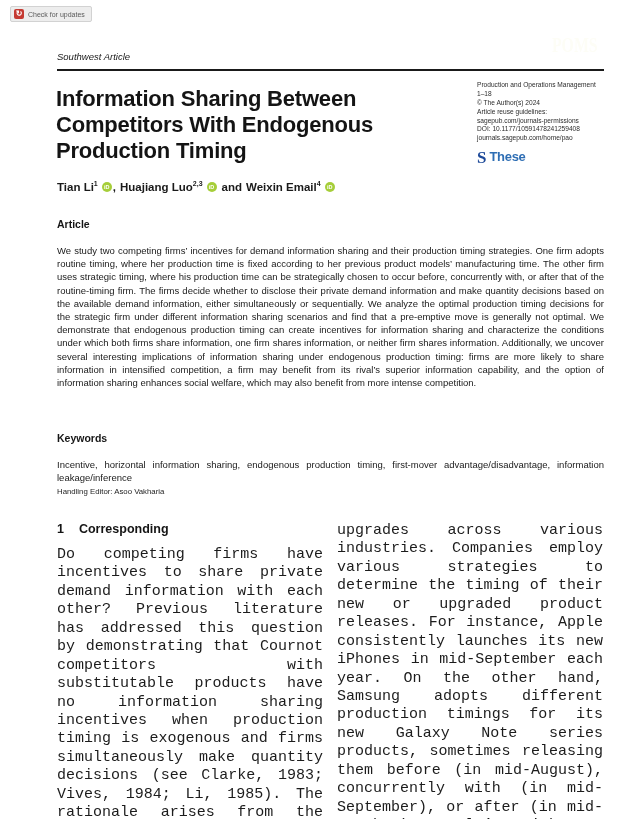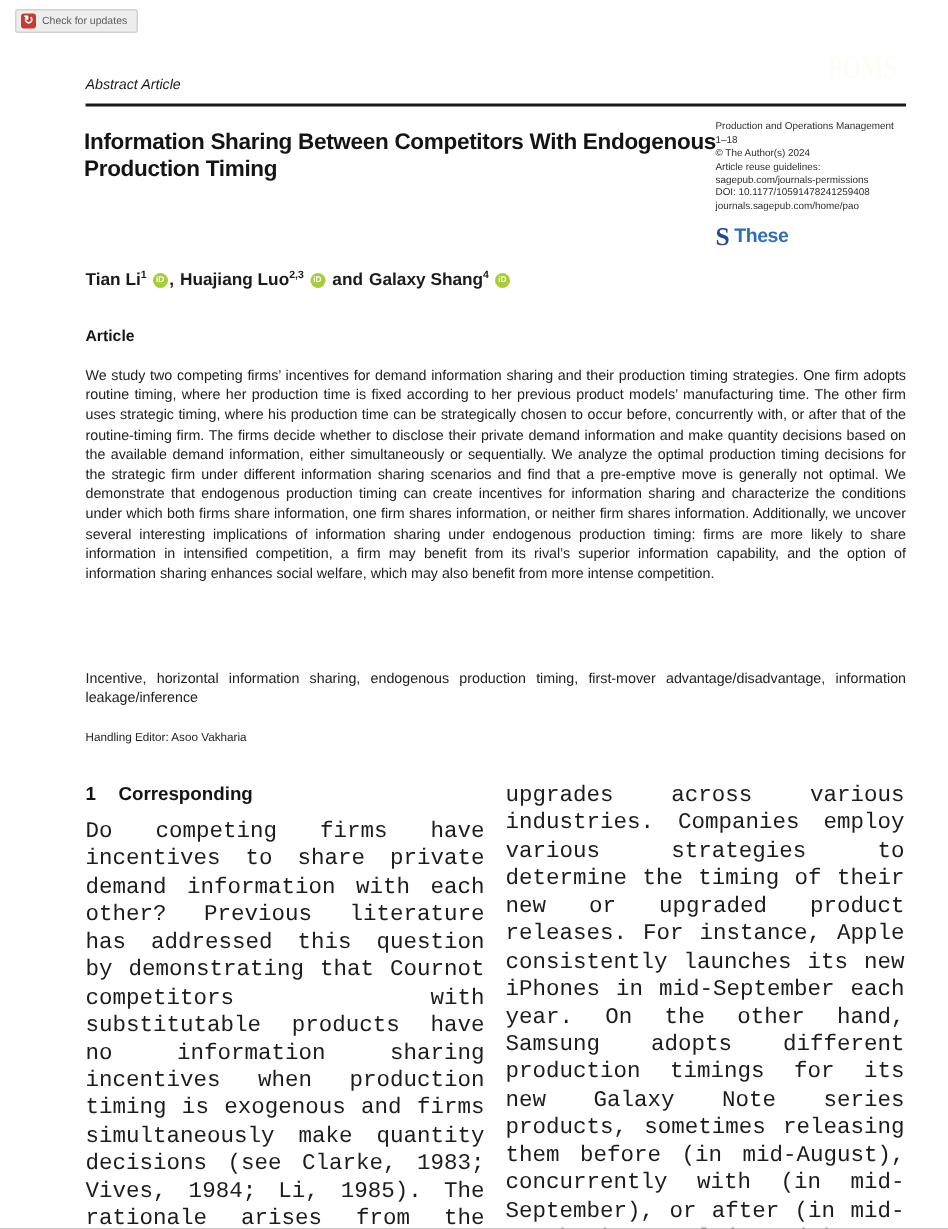--- a/index.html
+++ b/index.html
@@ -44,21 +44,21 @@
   }
   .poms-text {
     font-family: "Liberation Serif", serif; font-weight: bold;
     color: #fdfdf6; font-size: 22px; letter-spacing: 0px;
     transform: scaleX(0.72); transform-origin: center;
   }
 
   
   .title {
     position: absolute; left: 56px; top: 86px; width: 430px;
-    font-size: 15px; font-weight: bold; line-height: 1.18;
+    font-size: 22px; font-weight: bold; line-height: 1.18;
     letter-spacing: -0.2px; color: #141414;
   }
   .authors {
     position: absolute; left: 57px; top: 166px; width: 410px;
     font-size: 11.5px; font-weight: bold; color: #1a1a1a;
     display: flex; align-items: center; flex-wrap: wrap;
   }
   .authors sup { font-size: 7px; vertical-align: super; line-height: 0; }
   .orcid {
     display: inline-block; width: 10px; height: 10px; border-radius: 50%;
@@ -123,38 +123,38 @@
 </head>
 <body>
 
 <div class="page">
 
   <div class="check-badge">
     <span class="check-icon">↻</span>
     <span class="check-label">Check for updates</span>
   </div>
 
-  <div class="article-type">Abstract Article</div>
+  <div class="article-type">Southwest Article</div>
 
   <div class="poms-logo">
     <span class="poms-text">POMS</span>
   </div>
 
   <div class="head-rule"></div>
 
   <h1 class="title">Information Sharing Between Competitors With Endogenous Production Timing</h1>
 
   <div class="authors">
     <span><span>Tian Li</span><sup>1</sup></span>
     <span class="orcid">iD</span>
     <span class="sep-comma">,</span>
     <span><span>Huajiang Luo</span><sup>2,3</sup></span>
     <span class="orcid">iD</span>
     <span class="sep-and">and</span>
-    <span><span>Galaxy Shang</span><sup>4</sup></span>
+    <span><span>Weixin Email</span><sup>4</sup></span>
     <span class="orcid">iD</span>
   </div>
 
   <div class="meta">
     <div>Production and Operations Management</div>
     <div>1–18</div>
     <div>© The Author(s) 2024</div>
     <div>Article reuse guidelines:</div>
     <div class="link">sagepub.com/journals-permissions</div>
     <div>DOI: 10.1177/10591478241259408</div>
@@ -164,20 +164,21 @@
       <span class="sage-text">These</span>
     </div>
   </div>
 
   <div class="abstract">
     <div class="sec-heading">Article</div>
     <div class="front-body">We study two competing firms’ incentives for demand information sharing and their production timing strategies. One firm adopts routine timing, where her production time is fixed according to her previous product models’ manufacturing time. The other firm uses strategic timing, where his production time can be strategically chosen to occur before, concurrently with, or after that of the routine-timing firm. The firms decide whether to disclose their private demand information and make quantity decisions based on the available demand information, either simultaneously or sequentially. We analyze the optimal production timing decisions for the strategic firm under different information sharing scenarios and find that a pre-emptive move is generally not optimal. We demonstrate that endogenous production timing can create incentives for information sharing and characterize the conditions under which both firms share information, one firm shares information, or neither firm shares information. Additionally, we uncover several interesting implications of information sharing under endogenous production timing: firms are more likely to share information in intensified competition, a firm may benefit from its rival’s superior information capability, and the option of information sharing enhances social welfare, which may also benefit from more intense competition.</div>
   </div>
 
   <div class="keywords">
+    <div class="sec-heading">Keywords</div>
     <div class="front-body">Incentive, horizontal information sharing, endogenous production timing, first-mover advantage/disadvantage, information leakage/inference</div>
   </div>
 
   <div class="handling-line">Handling Editor: Asoo Vakharia</div>
 
   <div class="columns">
     <div class="col">
       <div class="intro-heading">
         <span class="h-num">1</span>
         <span>Corresponding</span>

